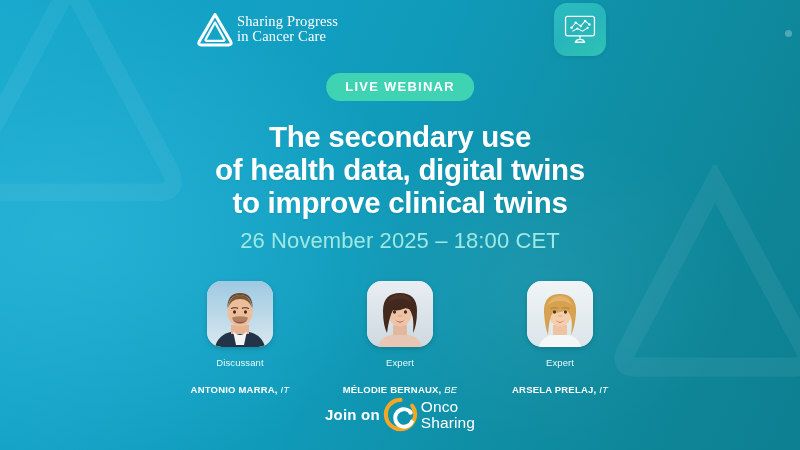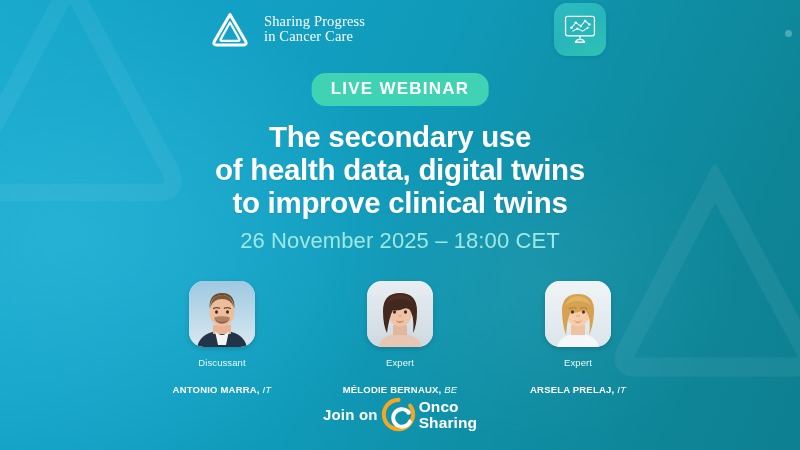--- a/index.html
+++ b/index.html
@@ -42,22 +42,22 @@
     border-radius:50%;
     background:rgba(255,255,255,.55);
     opacity:.5;
   }
 
   
   .header {
     position:absolute; top:0; left:0; right:0; height:62px;
   }
   .brand {
-    position:absolute; left:211px; top:11px;
-    display:flex; align-items:center; gap:15px;
+    position:absolute; left:196px; top:11px;
+    display:flex; align-items:center; gap:3px;
   }
   .brand-mark { width:38px; height:36px; flex:none; }
   .brand-words {
     color:#ffffff;
     font-family:"Liberation Serif", serif;
     font-size:14.5px;
     line-height:15.5px;
     letter-spacing:.15px;
     white-space:nowrap;
   }
@@ -72,21 +72,21 @@
     box-shadow:0 1px 4px rgba(0,0,0,.09);
   }
   .badge-icon svg { width:34px; height:31px; display:block; }
 
   
   .live-pill {
     position:absolute; left:50%; top:73px;
     transform:translateX(-50%);
     background:#3fd3b3;
     color:#ffffff;
-    font-size:17px;
+    font-size:13px;
     font-weight:bold;
     letter-spacing:1.25px;
     padding:6px 19px 7px;
     border-radius:14px;
     white-space:nowrap;
   }
 
   
   .title {
     position:absolute; left:0; right:0; top:120px;
@@ -105,21 +105,21 @@
     position:absolute; left:0; right:0; top:228px;
     text-align:center;
     color:#9fe8e2;
     font-size:22px;
     letter-spacing:.1px;
   }
 
   
   .speakers {
     position:absolute; left:0; right:0; top:281px;
-    display:flex; justify-content:center; gap:58px;
+    display:flex; justify-content:center; gap:40px;
   }
   .speaker { width:120px; text-align:center; }
   .avatar {
     width:66px; height:66px;
     margin:0 auto;
     border-radius:15px;
     overflow:hidden;
     position:relative;
     box-shadow:0 2px 5px rgba(0,0,0,.16);
     background:#cfe2ec;
@@ -149,21 +149,21 @@
   .join-label {
     color:#ffffff;
     font-size:15px;
     font-weight:bold;
     letter-spacing:.2px;
   }
   .oc-mark { width:37px; height:37px; flex:none; }
   .oc-words {
     color:#ffffff;
     font-size:15.5px;
-    font-weight:bold;
+    font-weight:normal;
     line-height:16px;
     letter-spacing:.1px;
   }
   .oc-words span { display:block; }
 </style>
 </head>
 <body>
 
 <div class="stage">
 

